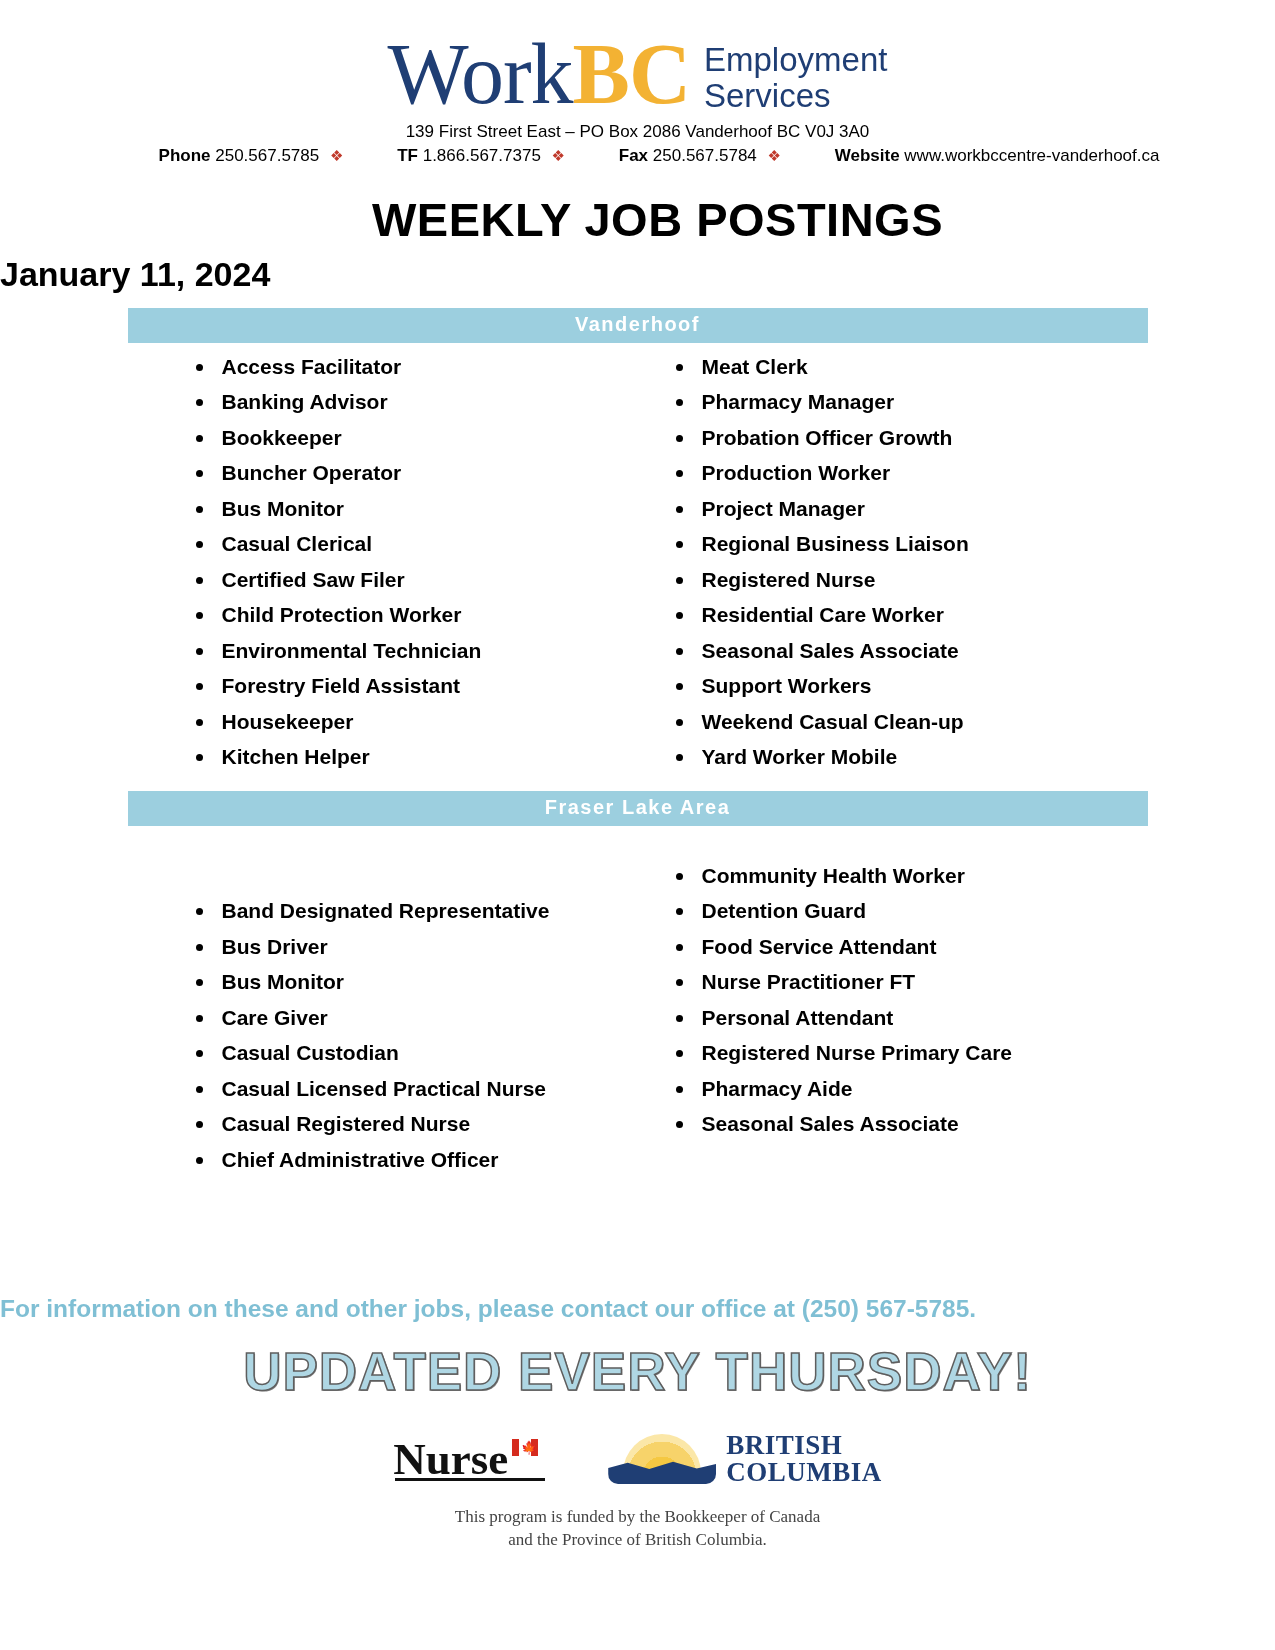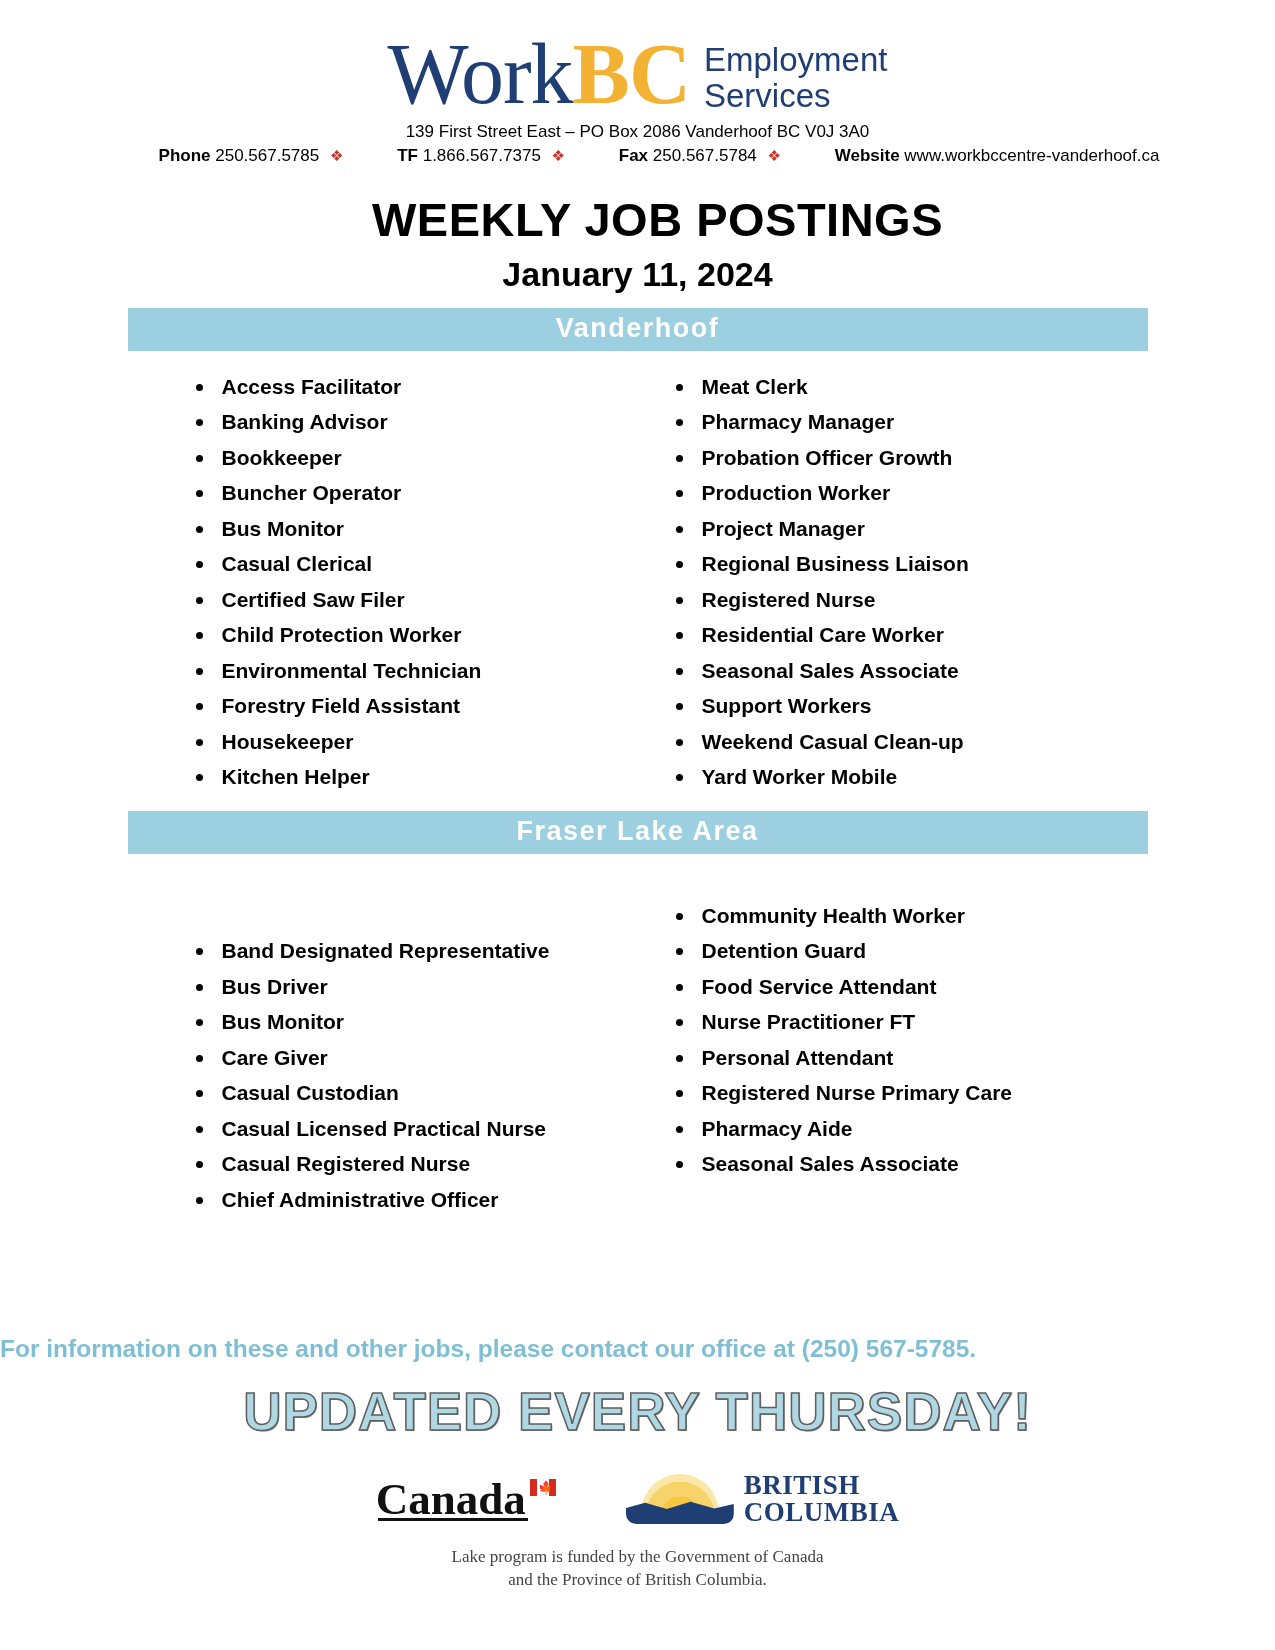--- a/index.html
+++ b/index.html
@@ -85,37 +85,37 @@
   .main-title {
     text-align: center;
     font-family: "Liberation Sans", sans-serif;
     font-weight: bold;
     font-size: 47px;
     letter-spacing: 0.5px;
     margin-top: 26px;
     padding-left: 40px;
   }
   .sub-title {
-    text-align: center;
+    text-align: left;
     font-family: "Liberation Sans", sans-serif;
     font-weight: bold;
     font-size: 34px;
     margin-top: 8px;
   }
 
   
   .section-bar {
-    margin: 14px auto 12px auto;
+    margin: 14px auto 0 auto;
     width: 1020px;
     background: #9CCFDF;
     color: #ffffff;
     text-align: center;
     font-family: "Liberation Sans", sans-serif;
     font-weight: bold;
-    font-size: 27px;
+    font-size: 20px;
     letter-spacing: 1.5px;
     padding: 5px 0 7px 0;
     box-sizing: border-box;
   }
 
   
   .columns {
     width: 1020px;
     margin: 0 auto;
     display: flex;
@@ -377,21 +377,21 @@
         <li>Seasonal Sales Associate</li>
       </ul>
     </div>
   </div>
 
   <div class="info-line">For information on these and other jobs, please contact our office at (250) 567-5785.</div>
   <div class="updated">UPDATED EVERY THURSDAY!</div>
 
   <div class="logos-row">
     <div class="canada-wordmark">
-      <span>Canada</span>
+      <span>Nurse</span>
       <span class="canada-flag">
         <span class="bar l"></span>
         <span class="bar r"></span>
         <span class="leaf">🍁</span>
       </span>
       <span class="canada-underline"></span>
     </div>
 
     <div class="bc-logo">
       <span class="bc-mark">
@@ -399,17 +399,17 @@
         <span class="bc-wave"></span>
       </span>
       <span class="bc-text">
         <div class="t1">BRITISH</div>
         <div class="t2">COLUMBIA</div>
       </span>
     </div>
   </div>
 
   <div class="funding">
-    <div>Lake program is funded by the Government of Canada</div>
+    <div>This program is funded by the Bookkeeper of Canada</div>
     <div>and the Province of British Columbia.</div>
   </div>
 
 </div>
 
 </body></html>

